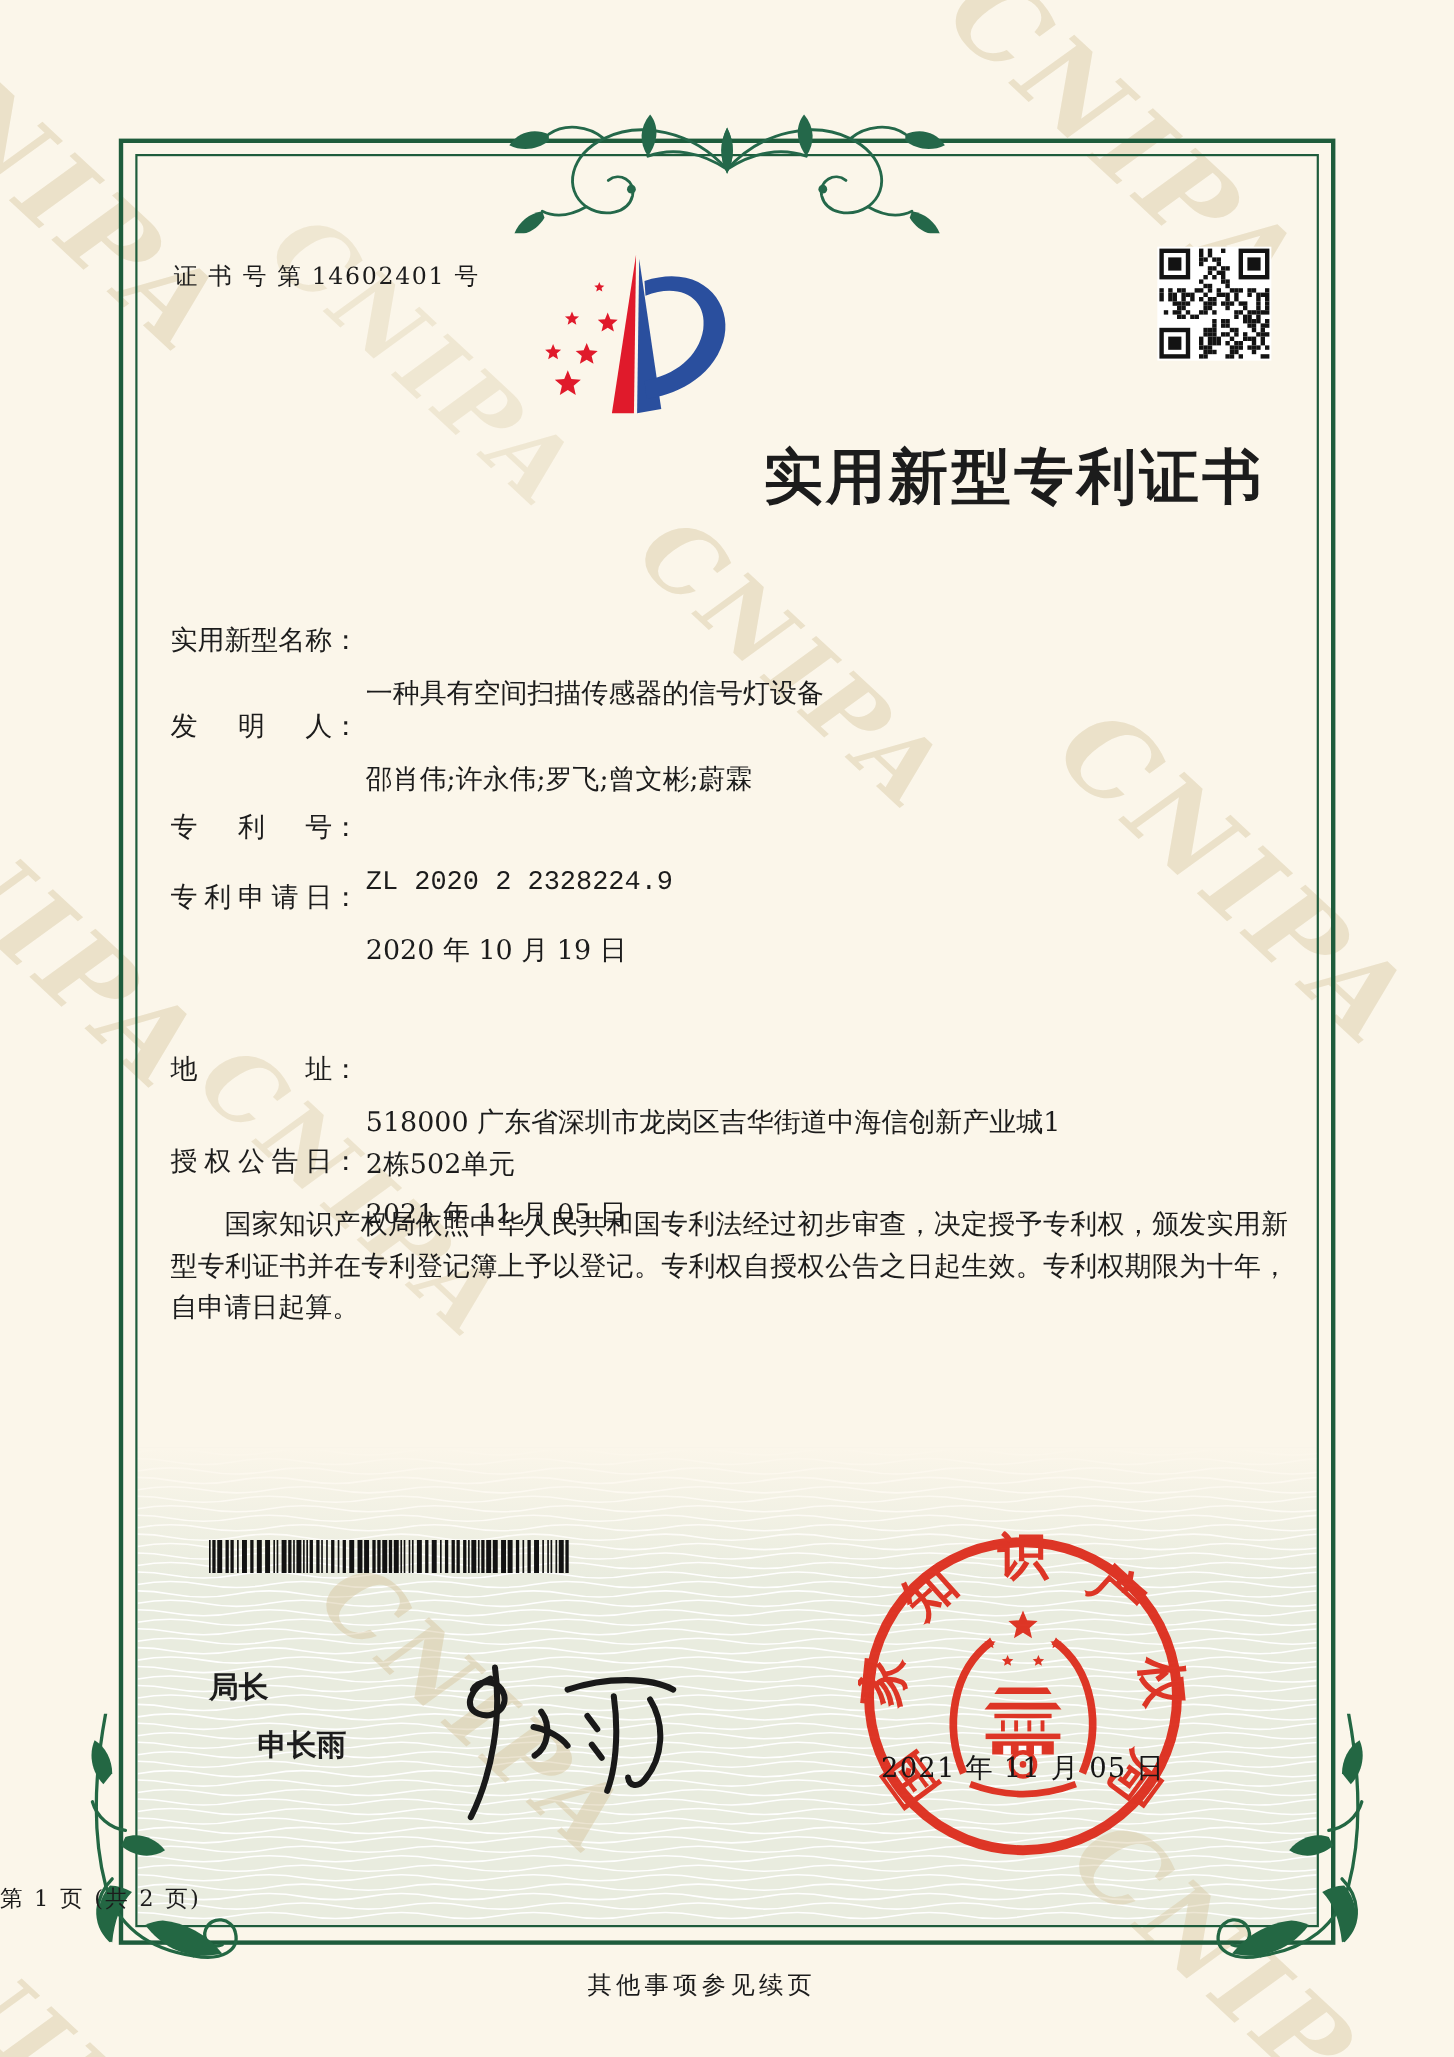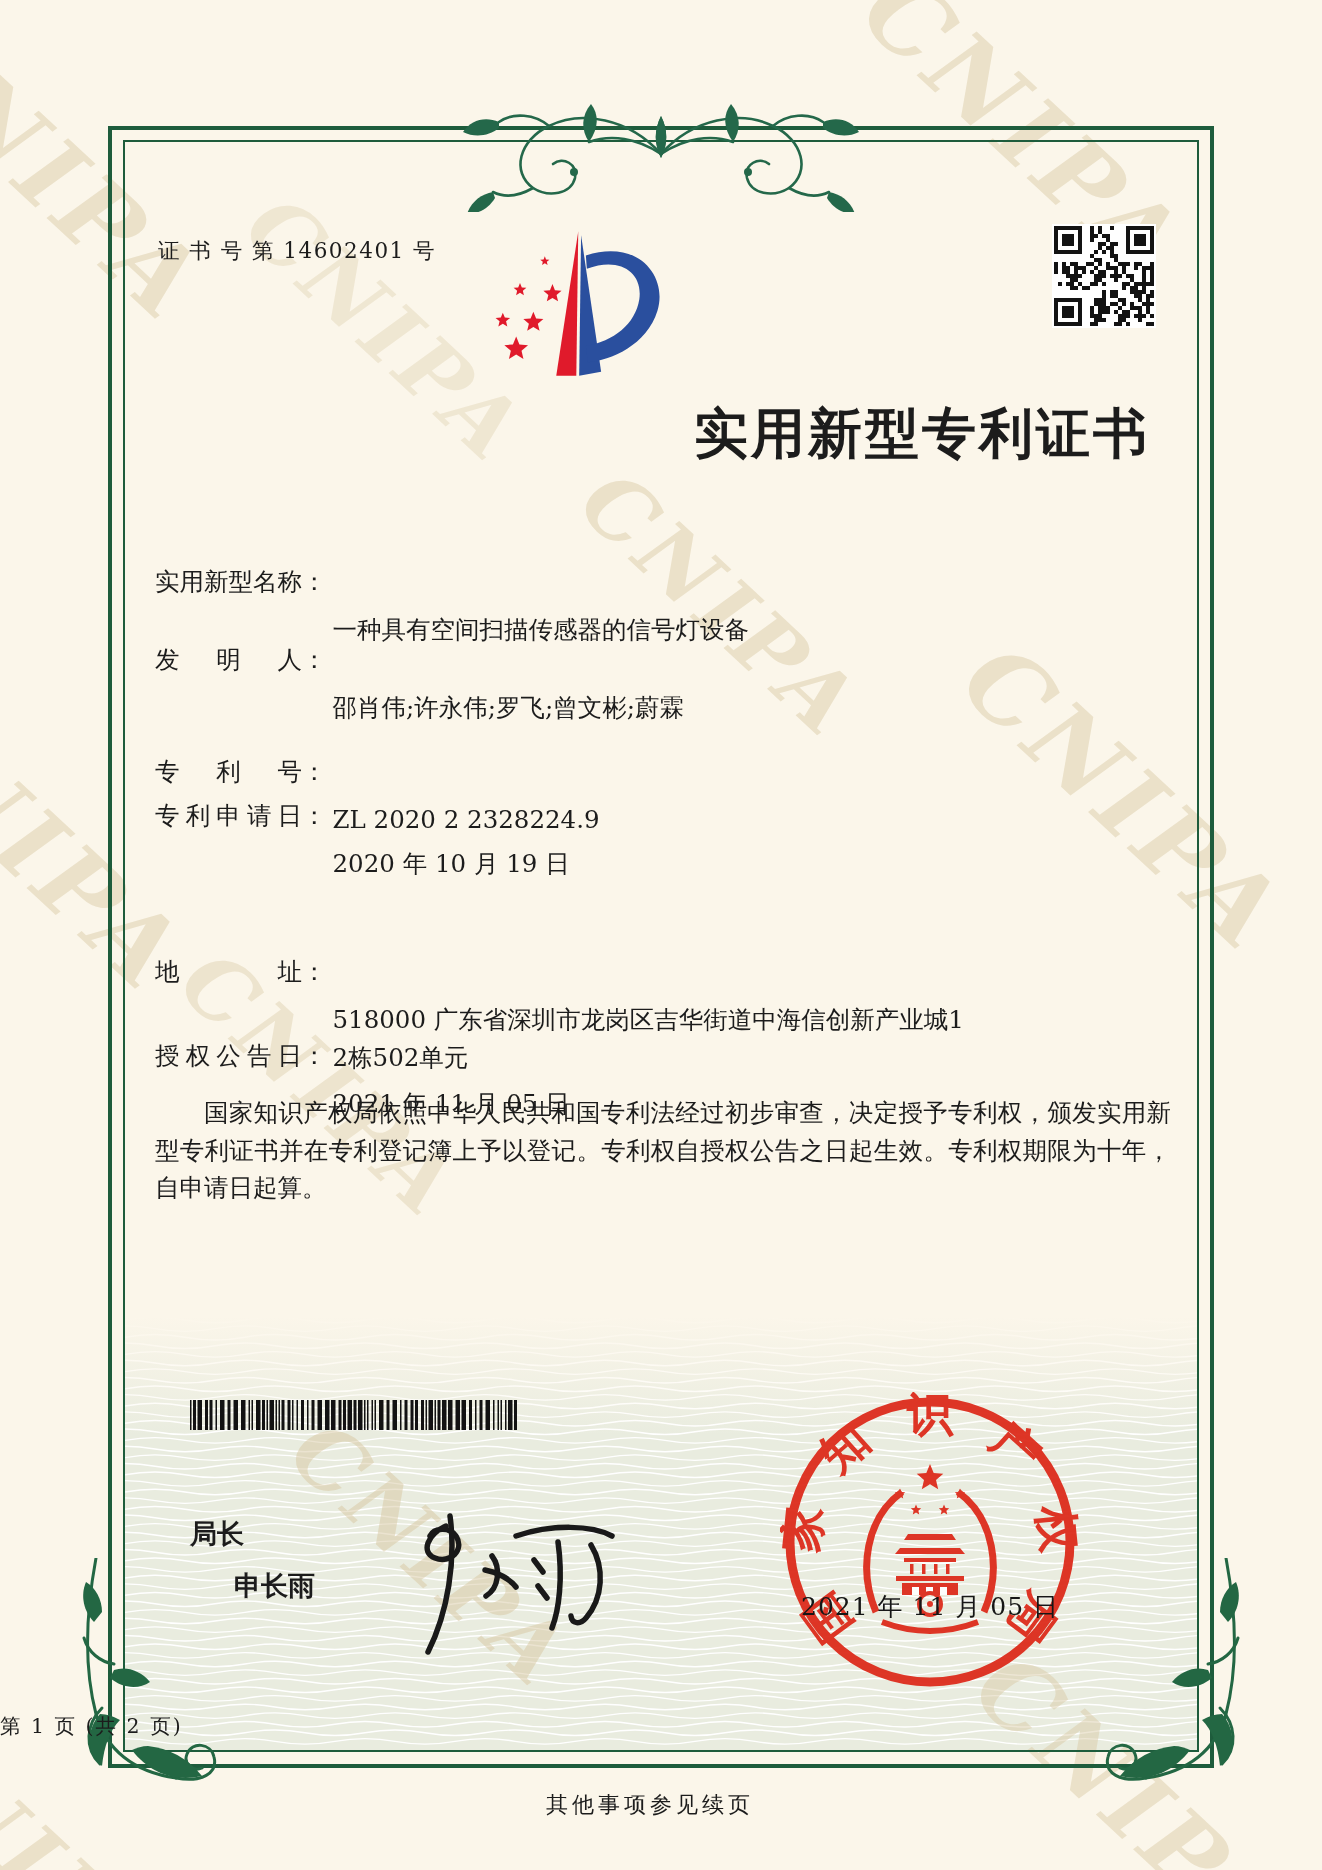--- a/index.html
+++ b/index.html
@@ -43,21 +43,21 @@
   .director-label{position:absolute;left:190px;top:1516px;font-size:27px;font-weight:bold;
       font-family:Liberation Serif, serif;z-index:3;}
   .director-name{position:absolute;left:190px;top:1568px;font-size:27px;font-weight:bold;
       font-family:"Liberation Sans",sans-serif;z-index:3;margin-left:44px;}
   .signature{position:absolute;left:388px;top:1498px;z-index:3;}
   .seal{position:absolute;left:780px;top:1392px;z-index:4;opacity:.95;}
   .seal-date{position:absolute;left:780px;top:1590px;width:300px;text-align:center;
       font-size:25px;letter-spacing:1px;color:#161616;z-index:5;}
   .page-indicator{position:absolute;left:0;top:1712px;width:1268px;text-align:left;
       font-size:20.5px;letter-spacing:2px;z-index:3;}
-  .continuation{position:absolute;left:16px;top:1790px;width:1268px;text-align:center;
+  .continuation{position:absolute;left:4px;top:1790px;width:1268px;text-align:center;
       font-size:22px;letter-spacing:4px;z-index:3;}
 </style>
 </head>
 <body>
 
 <div class="page">
 
   <svg id="waves-svg" class="pattern" width="1072" height="434" viewBox="0 0 1072 434">
       <rect x="0" y="0" width="1072" height="434" fill="#e9ecdf"></rect>
       <path d="M0 4.0 q30 -5.5 60 0 t60 0 t60 0 t60 0 t60 0 t60 0 t60 0 t60 0 t60 0 t60 0 t60 0 t60 0 t60 0 t60 0 t60 0 t60 0 t60 0 t60 0 t60 0" fill="none" stroke="#ffffff" stroke-width="1.4"></path>
@@ -382,21 +382,21 @@
     </svg>
 
   <div class="title">实用新型专利证书</div>
 
   <div class="row" style="top:563px;">
     <span class="flabel">实用新型名称</span><span>：</span><span class="fvalue">一种具有空间扫描传感器的信号灯设备</span>
   </div>
   <div class="row" style="top:641px;">
     <span class="flabel">发明人</span><span>：</span><span class="fvalue">邵肖伟;许永伟;罗飞;曾文彬;蔚霖</span>
   </div>
-  <div class="row" style="top:753px;">
+  <div class="row" style="top:736px;font-family:Liberation Mono, monospace;">
     <span class="flabel">专利号</span><span>：</span><span class="fvalue">ZL 2020 2 2328224.9</span>
   </div>
   <div class="row" style="top:797px;">
     <span class="flabel">专利申请日</span><span>：</span><span class="fvalue">2020 年 10 月 19 日</span>
   </div>
   <div class="row" style="top:953px;">
     <span class="flabel">地址</span><span>：</span><span class="fvalue">518000 广东省深圳市龙岗区吉华街道中海信创新产业城1
 2栋502单元</span>
   </div>
 

